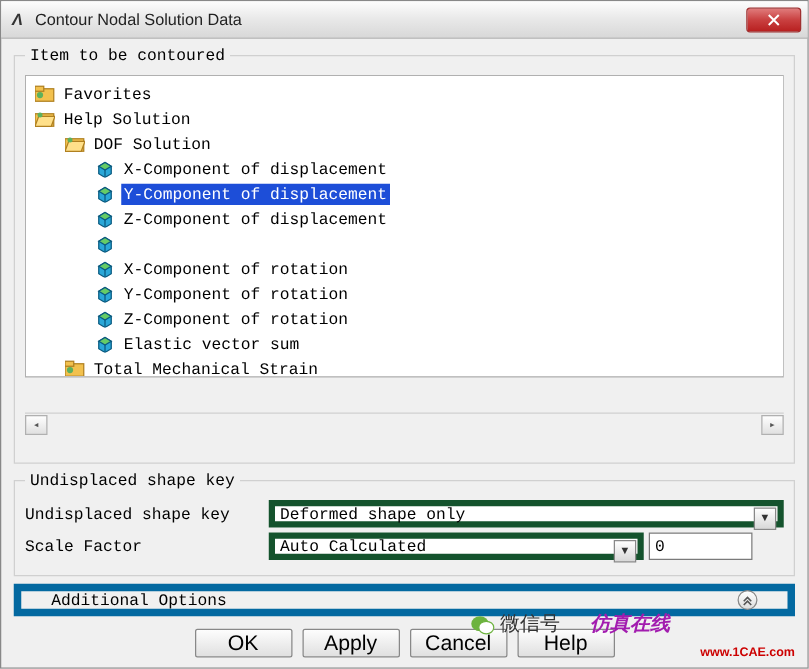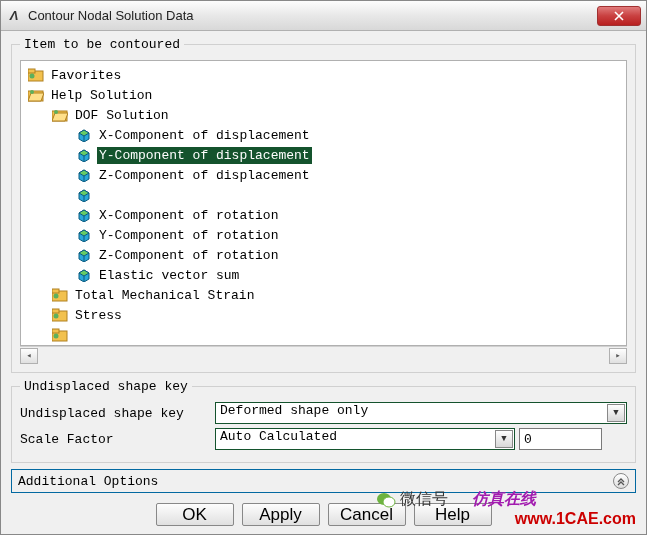--- a/index.html
+++ b/index.html
@@ -63,21 +63,21 @@
   padding: 8px;
   margin: 0;
 }
 legend {
   padding: 0 4px;
   font-family: "Courier New", monospace;
 }
 .tree-container {
   background: #fff;
   border: 1px solid #b0b0b0;
-  height: 286px;
+  height: 242px;
   overflow-y: scroll;
   overflow-x: auto;
   padding: 4px 2px;
   position: relative;
 }
 .tree-node {
   display: flex;
   align-items: center;
   height: 20px;
   white-space: nowrap;
@@ -88,21 +88,21 @@
   display: inline-flex;
   align-items: center;
   justify-content: center;
   margin-right: 4px;
   flex-shrink: 0;
 }
 .tree-node .label {
   padding: 1px 2px;
 }
 .tree-node.selected .label {
-  background: #14532d;
+  background: #1d4ed8;
   color: #fff;
 }
 .folder-icon svg, .cube-icon svg { display: block; }
 .scrollbar-h {
   height: 18px;
   background: #f0f0f0;
   border-top: 1px solid #d0d0d0;
   display: flex;
   align-items: center;
 }
@@ -118,22 +118,23 @@
   align-items: center;
   margin-bottom: 4px;
 }
 .shape-group .lbl {
   width: 195px;
 }
 .shape-group .dropdown {
   flex: 1;
   height: 22px;
   background: #fff;
-  border: 1px solid #14532d;
-  display: flex;
+  border: 5px solid #14532d;
+  display: flex;
+  align-items: center;
   padding: 0 4px;
   position: relative;
   font-family: Liberation Mono, monospace;
 }
 .dropdown .dd-btn {
   position: absolute; right: 1px; top: 1px;
   width: 18px; height: 18px;
   background: linear-gradient(to bottom, #fefefe, #d8d8d8);
   border: 1px solid #888;
   display: flex; align-items: center; justify-content: center;
@@ -142,25 +143,25 @@
 .scale-input {
   width: 83px; height: 22px;
   margin-left: 4px;
   border: 1px solid #7a7a7a;
   background: #fff;
   padding: 0 4px;
   font-family: "Courier New", monospace;
   font-size: 13px;
 }
 .additional-row {
-  border: 1px solid #0369a1;
+  border: 6px solid #0369a1;
   height: 26px;
   display: flex;
   align-items: center;
-  padding: 0 6px;
+  padding: 0 24px;
   justify-content: space-between;
 }
 .additional-row .circ {
   width: 16px; height: 16px;
   border: 1px solid #888;
   border-radius: 50%;
   background: linear-gradient(to bottom, #fff, #ddd);
   display: flex; align-items: center; justify-content: center;
 }
 .btn-row {
@@ -175,21 +176,21 @@
   font-size: 17px;
   background: linear-gradient(to bottom, #fdfdfd, #e0e0e0);
   border: 1px solid #888;
   border-radius: 2px;
   cursor: default;
 }
 .watermark {
   position: absolute;
   right: 10px; bottom: 6px;
   font-family: Arial, sans-serif;
-  font-size: 16px;
+  font-size: 10px;
   color: #555;
   margin-top: 23px;
 }
 .watermark .site { color: #c00; font-weight: bold; }
 .wechat-over {
   position: absolute;
   right: 110px;
   bottom: 24px;
   display: flex;
   align-items: center;
@@ -218,21 +219,21 @@
     <span class="title">Contour Nodal Solution Data</span>
     <div class="close-btn">
       <svg width="10" height="10" viewBox="0 0 10 10">
           <path d="M1 1 L9 9 M9 1 L1 9" stroke="#fff" stroke-width="1.6"></path>
         </svg>
     </div>
   </div>
 
   <div class="client" style="position:relative">
 
-    <fieldset style="flex:1; display:flex; flex-direction:column;">
+    <fieldset style="flex:1; display:flex; flex-direction:column;gap:28px;">
       <legend>Item to be contoured</legend>
       <div class="tree-container">
         <div class="tree-node" style="padding-left:4px">
           <span class="icon folder-icon">
               <svg width="16" height="14">
                 <rect x="0" y="3" width="15" height="10" fill="#f2c14e" stroke="#b08020"></rect>
                 <rect x="0" y="1" width="7" height="4" fill="#f2c14e" stroke="#b08020"></rect>
                 <circle cx="4" cy="8" r="2.5" fill="#5db05d"></circle>
               </svg>
             </span>

